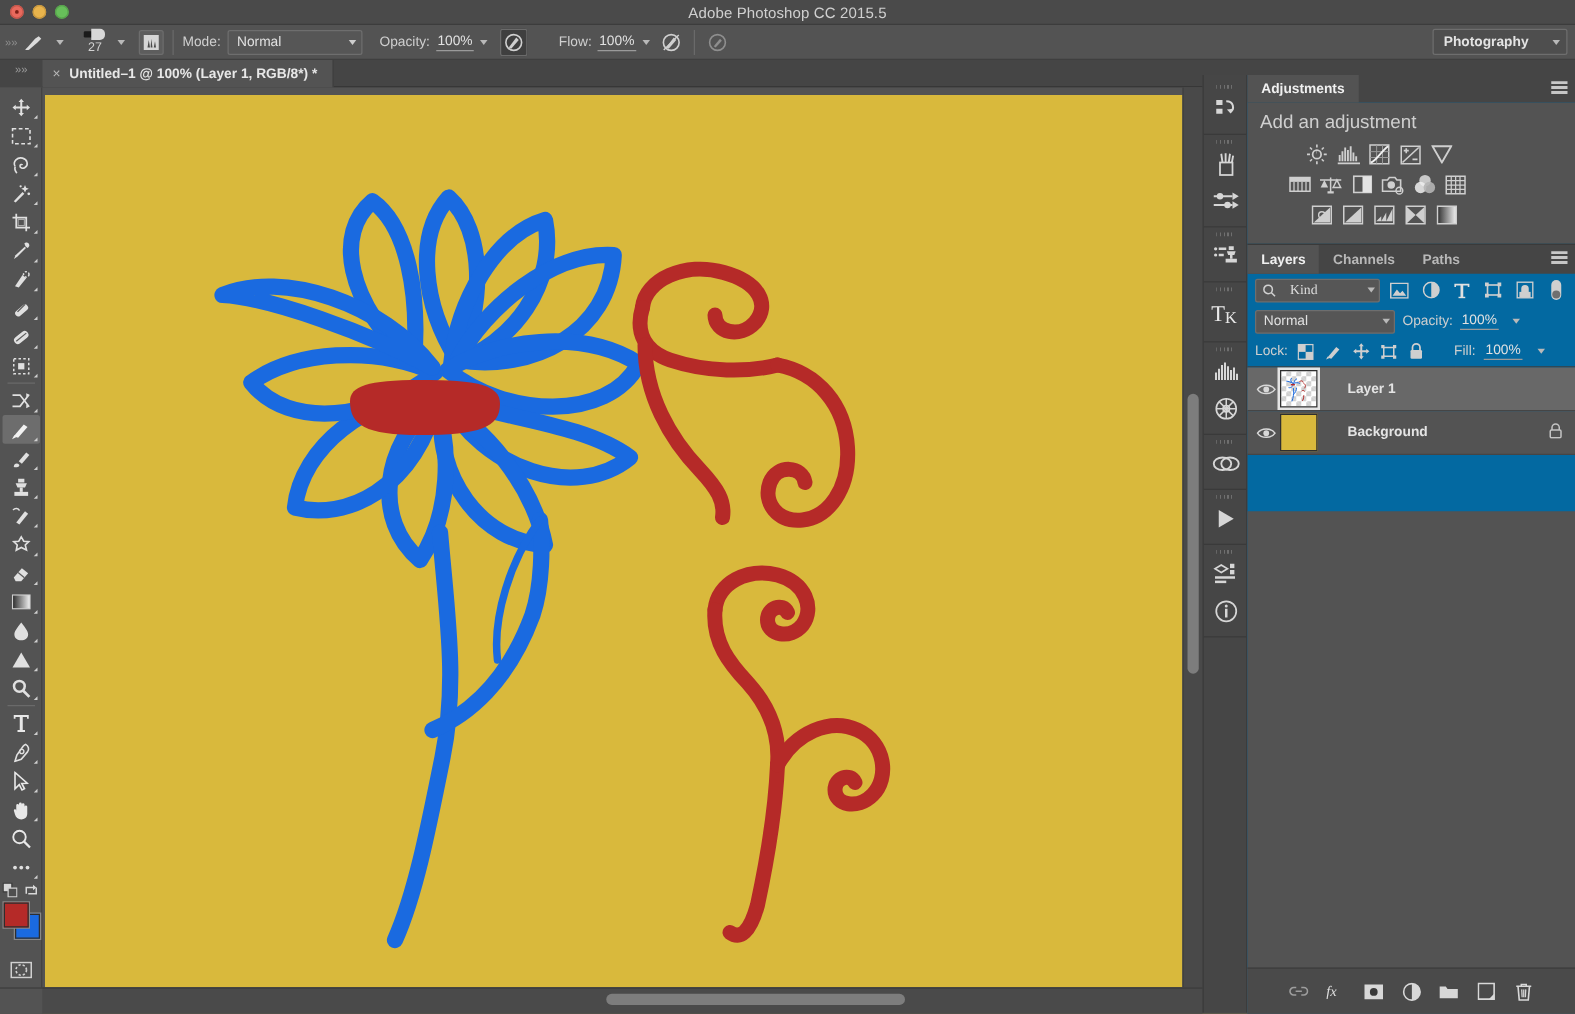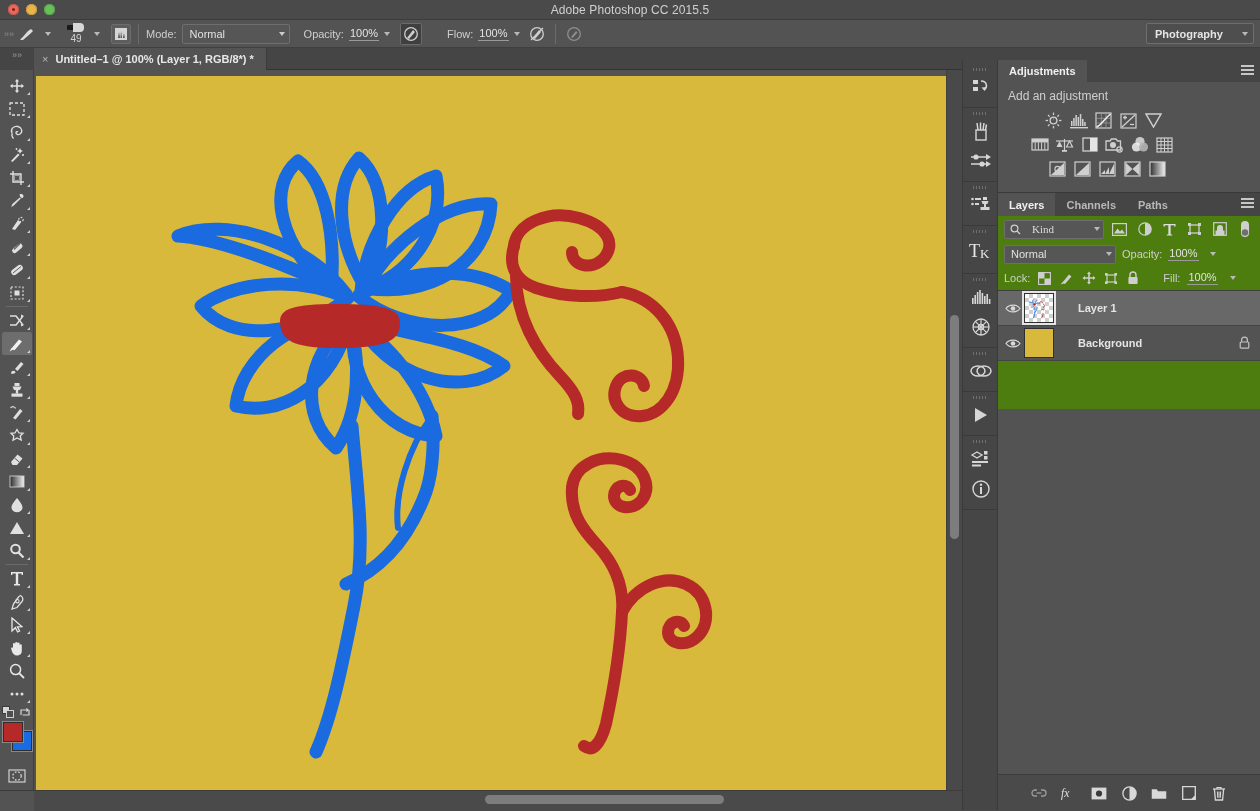--- a/index.html
+++ b/index.html
@@ -163,35 +163,35 @@
     padding-top:4px;
   }
   .dockgroup { border-bottom:1px solid #3a3a3a; padding:3px 0 5px 0; }
   .dockgrip { height:5px; display:flex; align-items:center; justify-content:center; }
   .dockgrip span { display:block; width:14px; height:3px;
      background:repeating-linear-gradient(90deg,#6f6f6f 0 1px,transparent 1px 3px); }
   .dockitem { width:36px; height:30px; display:flex; align-items:center; justify-content:center; }
 
   
   .rightpanel {
-    position:absolute; left:998px; top:60px; width:262px; height:751px; background:#4d7c0f;
+    position:absolute; left:998px; top:60px; width:262px; height:751px; background:#0369a1;
   }
   .paneltabs {
     height:22px; background:#454545; display:flex; align-items:stretch; position:relative;
   }
   .ptab {
     display:flex; align-items:center; padding:0 11px; font-size:11px; color:#b8b8b8; font-weight:bold;
   }
   .ptab.active { background:#535353; color:#f0f0f0; }
   .pmenu {
     position:absolute; right:6px; top:5px; width:13px; height:11px;
     background:repeating-linear-gradient(180deg,#c6c6c6 0 2px,transparent 2px 4px);
   }
   .adjpanel { background:#535353; padding:7px 0 9px 10px; }
-  .adjtitle { color:#cfcfcf; font-size:12px; margin-bottom:8px; }
+  .adjtitle { color:#cfcfcf; font-size:15px; margin-bottom:8px; }
   .adjrow { display:flex; gap:6px; margin-bottom:5px; }
   .adjrow.r1 { padding-left:36px; }
   .adjrow.r2 { padding-left:22px; }
   .adjrow.r3 { padding-left:40px; }
   .adjicon { width:19px; height:19px; display:flex; align-items:center; justify-content:center; }
 
   .layerstabs { height:24px; background:#454545; display:flex; position:relative; border-top:1px solid #3a3a3a; }
   .filterrow { height:26px; display:flex; align-items:center; padding:0 6px; gap:6px; }
   .kindselect {
     height:19px; width:100px; background:#565656; border:1px solid #6e6e6e; border-radius:2px;
@@ -252,21 +252,21 @@
     <div class="iconbtn" style="width:26px;">
       <svg width="19" height="16" viewBox="0 0 19 16">
         <path d="M3 13 L10 5 L13 3 L15 5 L12 8 L5 14 Z" fill="#dcdcdc"></path>
         <path d="M2 14 L4 12 L5 14 Z" fill="#dcdcdc"></path>
       </svg>
     </div>
     <div class="caret"></div>
 
     <div class="brush-preview" style="margin-left:12px;">
       <div class="brush-tip-glyph"></div>
-      <div class="brush-size-num">49</div>
+      <div class="brush-size-num">27</div>
     </div>
     <div class="caret"></div>
 
     <div class="mini-btn" style="margin-left:11px;">
       <svg width="14" height="14" viewBox="0 0 14 14">
         <rect x="1" y="1" width="12" height="12" fill="#d6d6d6"></rect>
         <path d="M4 11 L5 5 L6 11 Z M6.5 11 L7 4 L8 11 Z M9 11 L10 6 L10.8 11 Z" fill="#4a4a4a"></path>
       </svg>
     </div>
 

